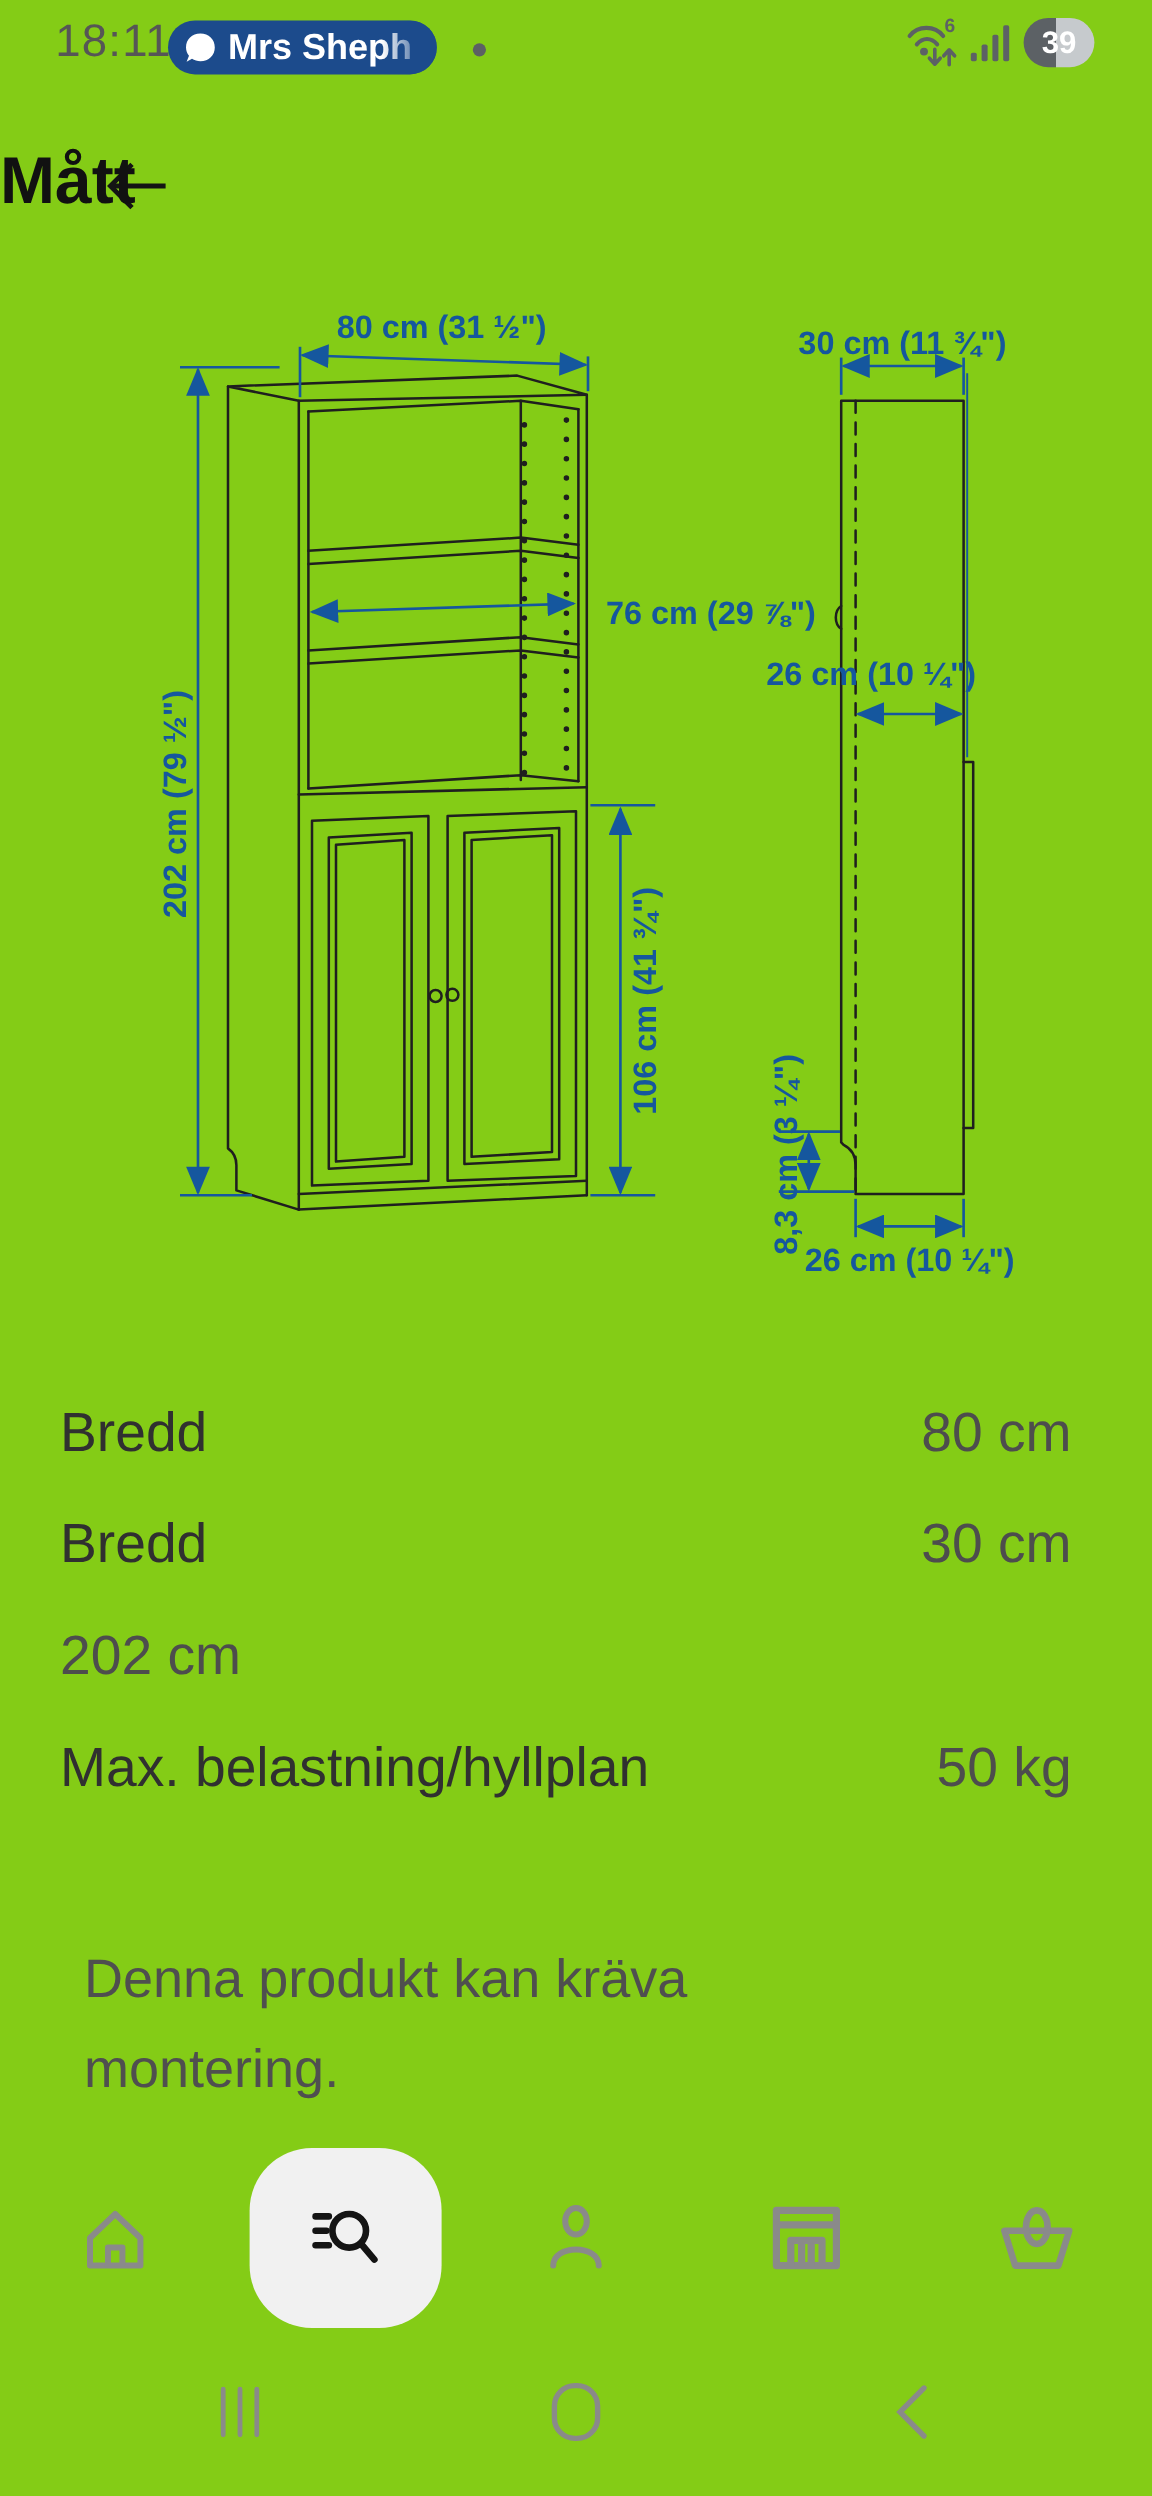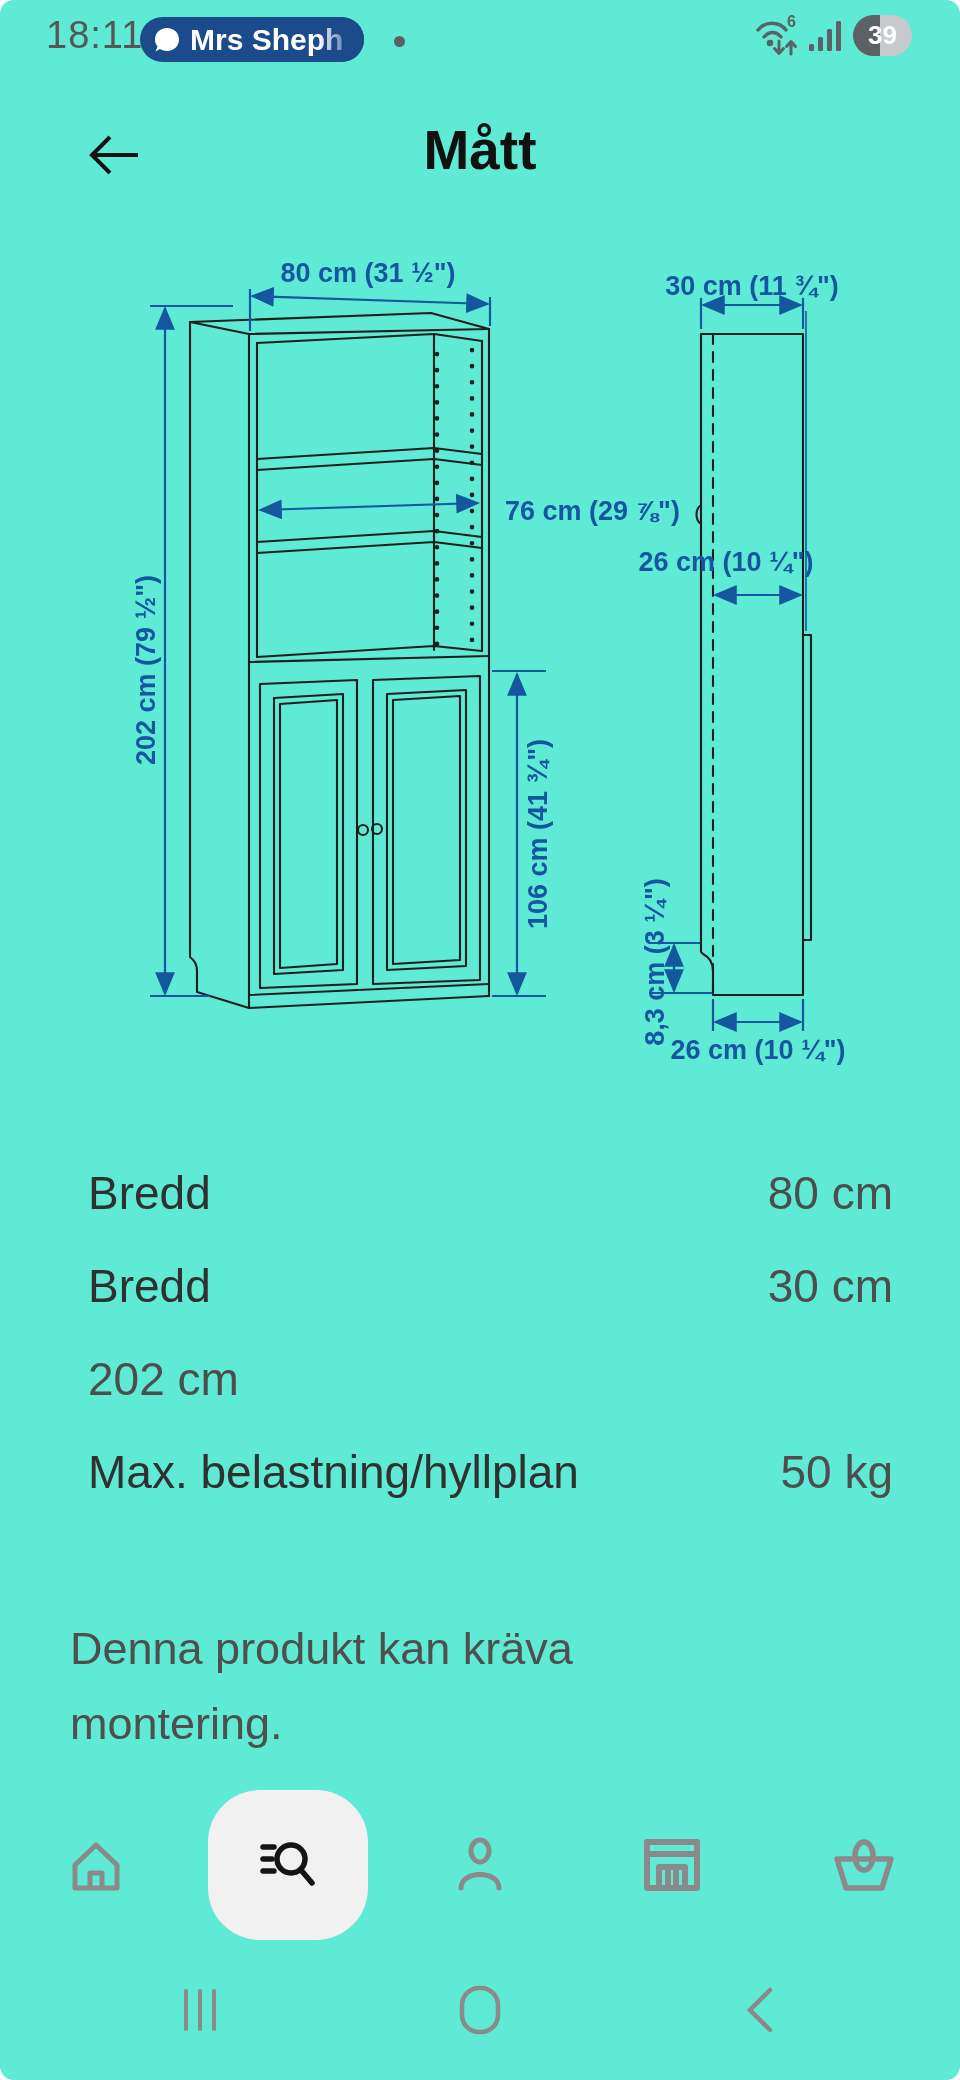--- a/index.html
+++ b/index.html
@@ -1,48 +1,48 @@
 <!DOCTYPE html>
 <html><head>
 <meta charset="utf-8">
 <style>
   html,body{margin:0;padding:0;background:#ffffff;}
-  #screen{position:relative;width:960px;height:2080px;background:#5eead4;overflow:hidden;
-          font-family:"Liberation Sans","DejaVu Sans",sans-serif;border-radius:14px;}
+  #screen{position:relative;width:960px;height:2080px;background:#84cc16;overflow:hidden;
+          font-family:"Liberation Sans","DejaVu Sans",sans-serif;}
 
   
   .statusbar{position:absolute;left:0;top:0;width:960px;height:70px;}
   .sb-time{position:absolute;left:46px;top:14px;font-size:38px;font-weight:500;color:#565656;letter-spacing:1px;}
   .sb-pill{position:absolute;left:140px;top:17px;width:224px;height:45px;border-radius:23px;
            background:#1C4B8C;display:flex;align-items:center;padding-left:14px;box-sizing:border-box;
            overflow:hidden;white-space:nowrap;}
   .sb-pill::after{content:"";position:absolute;right:0;top:0;width:46px;height:100%;
            background:linear-gradient(90deg,rgba(28,75,140,0),#1C4B8C 85%);}
   .sb-pill .bubble{width:26px;height:26px;margin-right:10px;flex:0 0 auto;}
   .sb-pill .sender{color:#ffffff;font-size:30px;font-weight:700;}
   .sb-dot{position:absolute;left:394px;top:36px;width:11px;height:11px;border-radius:50%;background:#5c6064;}
   .sb-right{position:absolute;right:48px;top:12px;display:flex;align-items:center;gap:9px;height:46px;}
   .battery{width:59px;height:41px;border-radius:21px;display:flex;align-items:center;justify-content:center;
            background:linear-gradient(90deg,#5c6165 0 46%,#c6cacd 46%);}
   .battery span{color:#ffffff;font-size:26px;font-weight:700;}
 
   
   .header{position:absolute;left:0;top:100px;width:960px;height:110px;}
   .back-btn{position:absolute;left:86px;top:32px;width:56px;height:46px;cursor:pointer;}
-  .page-title{position:absolute;left:0;top:18px;width:100%;text-align:center;
+  .page-title{position:absolute;left:0;top:18px;width:100%;
               font-size:55px;font-weight:700;color:#111111;}
 
   
   .diagram{position:absolute;left:0;top:210px;width:960px;height:890px;}
   .diagram svg{display:block;}
   .dim-label{font-size:27px;font-weight:700;fill:#15579E;}
 
   
   .specs{position:absolute;left:0;top:1146px;width:960px;}
-  .spec-row{display:flex;align-items:center;height:93px;padding:0 67px 0 88px;}
+  .spec-row{display:flex;align-items:center;height:93px;padding:0 67px 0 50px;}
   .spec-label{flex:1;font-size:46px;color:#303030;}
   .spec-value{font-size:46px;color:#4d4d4d;text-align:left;white-space:nowrap;}
 
   
   .note{position:absolute;left:70px;top:1566px;width:600px;
         font-size:45px;line-height:75px;color:#4f4f4f;}
 
   
   .bottomnav{position:absolute;left:0;top:1790px;width:960px;height:150px;
              display:flex;align-items:center;}

